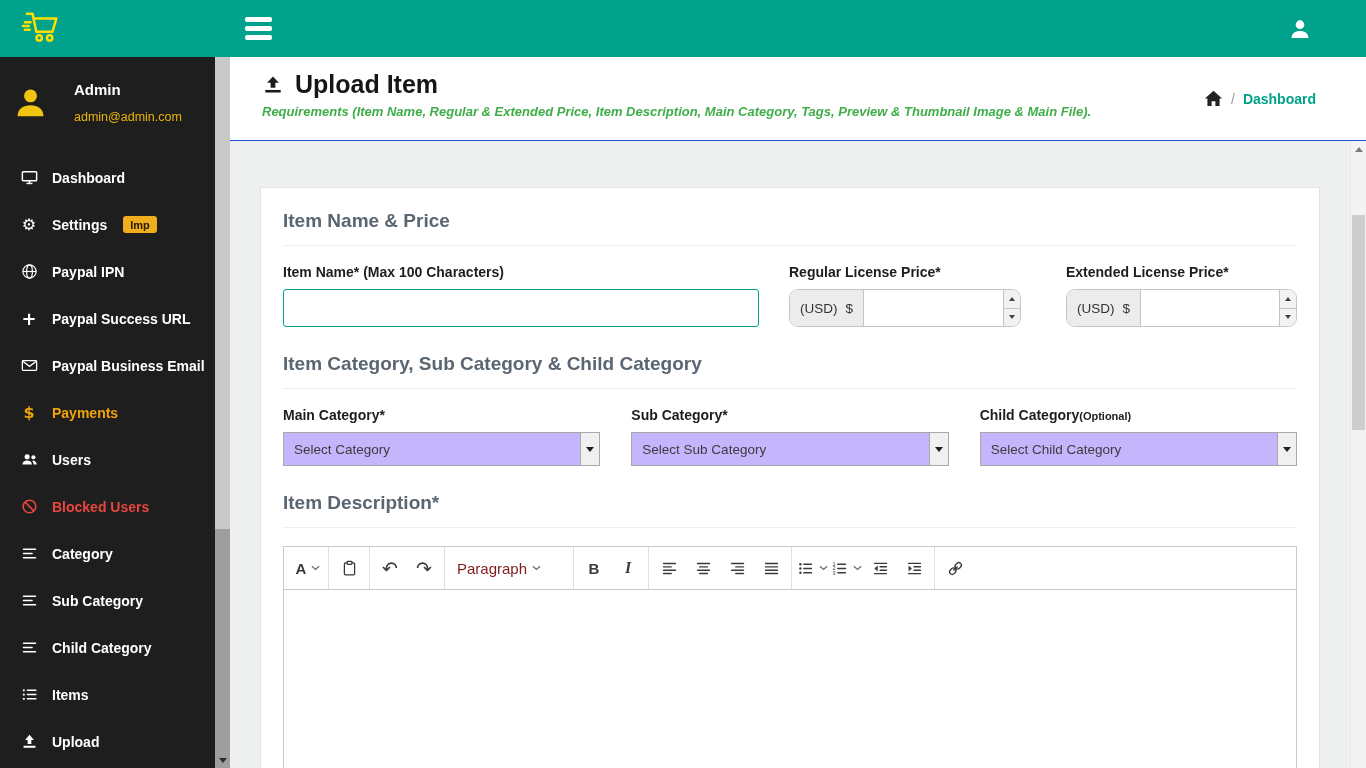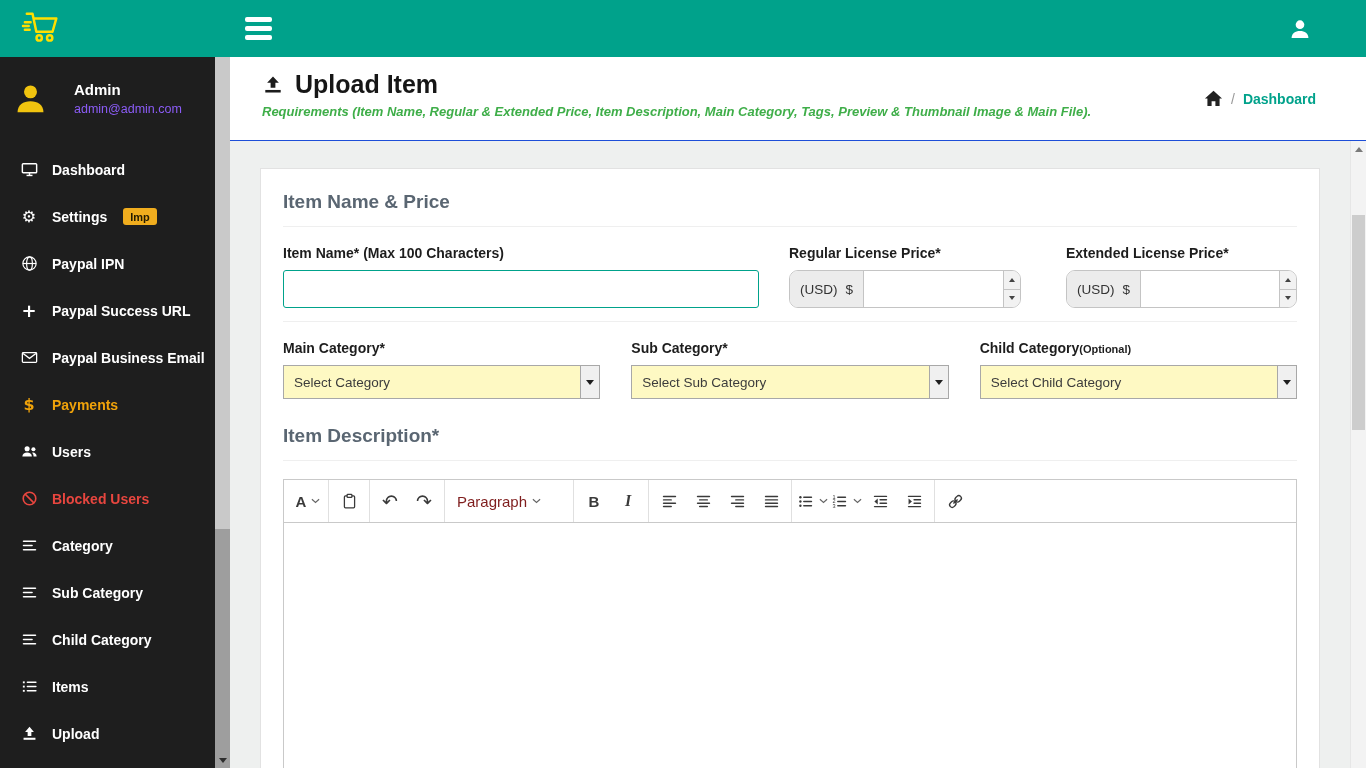--- a/index.html
+++ b/index.html
@@ -17,21 +17,21 @@
   .userbtn svg{width:24px;height:24px;display:block}
 
   
   .shell{display:flex;height:711px}
 
   
   .sidebar{width:230px;background:#1e1e1e;color:#fff;position:relative;flex-shrink:0}
   .profile{display:flex;align-items:center;gap:26px;padding:24px 24px 24px 13px}
   .avatar svg{width:35px;height:35px;color:#f1c40f;display:block}
   .p-name{font-size:15px;font-weight:700;line-height:1.2}
-  .p-email{font-size:12.5px;color:#8b5cf6;margin-top:3px}
+  .p-email{font-size:12.5px;color:#eab308;margin-top:11px}
   .menu{margin-top:6px}
   .side-item{height:47px;display:flex;align-items:center;gap:13px;padding:0 16px 0 19px;font-size:14px;font-weight:600;color:#fff;cursor:pointer;white-space:nowrap}
   .side-icon{width:20px;display:flex;justify-content:center;align-items:center;color:inherit;flex-shrink:0}
   .side-icon svg{width:17px;height:17px;display:block}
   .side-item.c-gold{color:#f0a30a}
   .side-item.c-red{color:#e8463f}
   .badge{margin-left:3px;background:#f0ad1e;color:#241b00;font-size:11px;font-weight:700;padding:2.5px 7px;border-radius:3px}
   .glyph{font-family:"DejaVu Sans",sans-serif;font-size:16px;line-height:1}
 
   .side-sb{position:absolute;top:0;right:0;bottom:0;width:15px;background:#9e9e9e;cursor:pointer}
@@ -45,21 +45,21 @@
   .title-row{display:flex;align-items:center;gap:11px;color:#161616}
   .title-row h1{font-size:25px;font-weight:700}
   .up-ic svg{width:22px;height:22px;display:block;color:#1c1c1c}
   .req{margin-top:5px;color:#3fae49;font-size:13px;font-style:italic;font-weight:600}
   .crumbs{position:absolute;right:50px;top:32px;display:flex;align-items:center;gap:8px}
   .home{color:#222;cursor:pointer}
   .home svg{width:19px;height:19px;display:block}
   .crumb-sep{color:#999;font-size:14px}
   .crumb-link{color:#00a28b;font-size:14px;cursor:pointer;text-decoration:none;font-weight:600}
 
-  .content{flex:1;padding:27px 46px 0 30px;overflow:hidden}
+  .content{flex:1;padding:46px 46px 0 30px;overflow:hidden}
   .card{background:#fff;border:1px solid #e2e2e2;padding:22px;min-height:900px}
 
   .sec{color:#5a6672;font-size:19px;font-weight:700}
   .sec.mt{margin-top:26px}
   .sep-line{border:none;border-top:1px solid #efefef;margin:13px 0 18px}
   .row{display:flex}
   label{display:block;font-size:14px;font-weight:600;color:#1d1d1d;margin-bottom:9px;white-space:nowrap}
   .opt{font-size:11px;font-weight:700}
 
   .f-name{width:494px}
@@ -71,21 +71,21 @@
   .num{flex:1;min-width:0;border:none;outline:none;padding:0 6px;font-size:14px}
   .spin{width:17px;border-left:1px solid #c4c4c4;display:flex;flex-direction:column;cursor:pointer}
   .spin span{flex:1;display:flex;align-items:center;justify-content:center;background:#f2f2f2}
   .spin .up{border-bottom:1px solid #c4c4c4}
   .spin i{width:0;height:0;border-left:3.5px solid transparent;border-right:3.5px solid transparent}
   .spin .up i{border-bottom:4.5px solid #444}
   .spin .down i{border-top:4.5px solid #444}
 
   .f-cat{width:318px}
   .f-cat + .f-cat{margin-left:31px}
-  .select{height:34px;border:1px solid #a8a8a8;display:flex;align-items:stretch;background:#fef9c3;cursor:pointer}
+  .select{height:34px;border:1px solid #a8a8a8;display:flex;align-items:stretch;background:#c4b5fd;cursor:pointer}
   .select .val{flex:1;display:flex;align-items:center;padding-left:10px;font-size:13.5px;color:#3c3c3c}
   .select .sbtn{width:19px;background:#f0f0f0;border-left:1px solid #a8a8a8;display:flex;align-items:center;justify-content:center}
   .select .sbtn i{width:0;height:0;border-left:4px solid transparent;border-right:4px solid transparent;border-top:5px solid #1f1f1f}
 
   .editor{border:1px solid #c9c9c9;margin-top:4px;background:#fff}
   .toolbar{height:43px;border-bottom:1px solid #c9c9c9;display:flex;align-items:stretch;padding:0 4px;background:#fff}
   .tb-group{display:flex;align-items:center;padding:0 3px;border-right:1px solid #e0e0e0}
   .tb-group:last-child{border-right:none}
   .tb-btn{background:none;border:none;min-width:34px;height:36px;display:flex;align-items:center;justify-content:center;gap:5px;color:#3a3a3a;cursor:pointer}
   .tb-btn svg.ic{width:17px;height:17px;display:block}
@@ -348,20 +348,21 @@
                       <i></i>
                     </span>
                     <span class="down">
                       <i></i>
                     </span>
                   </span>
               </div>
             </div>
           </div>
 
+          <h2 class="sec mt">Item Category, Sub Category &amp; Child Category</h2>
           <hr class="sep-line">
 
           <div class="row">
             <div class="f-cat">
               <label>Main Category*</label>
               <div class="select">
                 <span class="val">Select Category</span>
                 <span class="sbtn">
                     <i></i>
                   </span>

